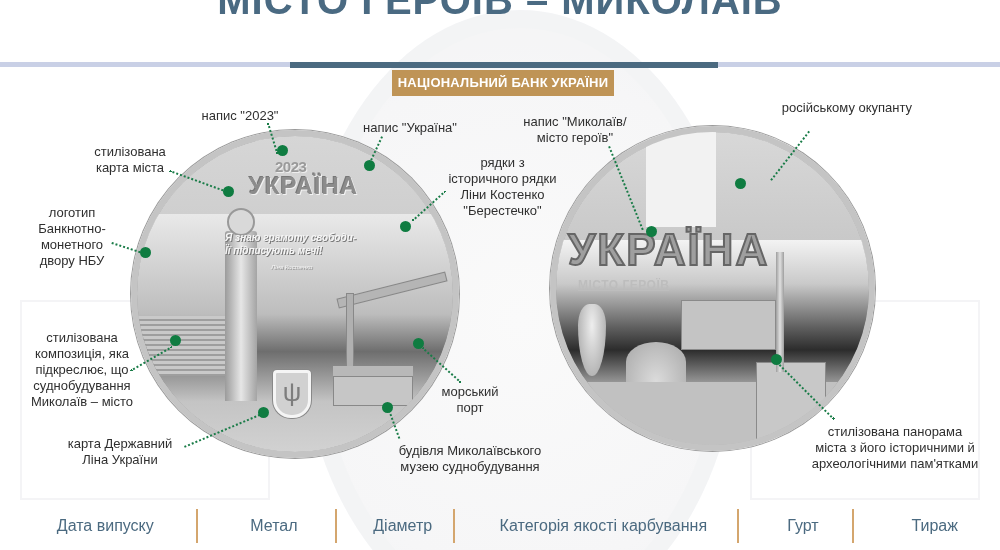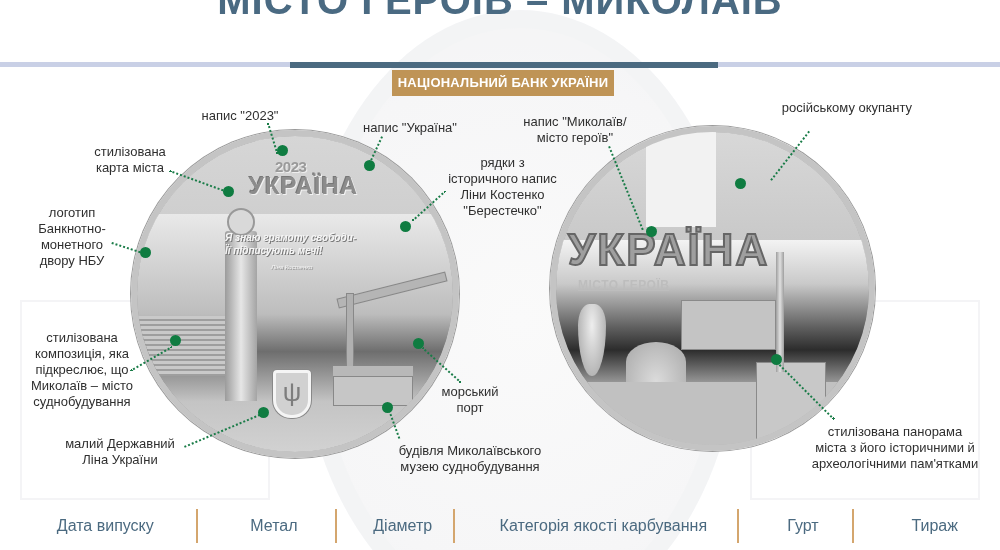--- a/index.html
+++ b/index.html
@@ -135,42 +135,42 @@
   <div>монетного</div>
   <div>двору НБУ</div>
 </div>
 <div class="leader" style="left:112px; top:242px; width:34px; transform: rotate(18deg);"></div>
 <div class="dot" style="left:140px; top:247px;"></div>
 
 <div class="label" style="left:12px; top:330px; width:140px;">
   <div>стилізована</div>
   <div>композиція, яка</div>
   <div>підкреслює, що</div>
+  <div>суднобудування</div>
   <div>Миколаїв – місто</div>
-  <div>суднобудування</div>
 </div>
 <div class="leader" style="left:130px; top:370px; width:48px; transform: rotate(-30deg);"></div>
 <div class="dot" style="left:170px; top:335px;"></div>
 
 <div class="label" style="left:50px; top:436px; width:140px;">
-  <div>малий Державний</div>
+  <div>карта Державний</div>
   <div>Ліна України</div>
 </div>
 <div class="leader" style="left:184px; top:446px; width:86px; transform: rotate(-23deg);"></div>
 <div class="dot" style="left:258px; top:407px;"></div>
 
 <div class="label" style="left:355px; top:120px; width:110px;">
   <div>напис "Україна"</div>
 </div>
 <div class="leader" style="left:383px; top:137px; width:30px; transform: rotate(115deg);"></div>
 <div class="dot" style="left:364px; top:160px;"></div>
 
 <div class="label" style="left:430px; top:155px; width:145px;">
   <div>рядки з</div>
-  <div>історичного напис</div>
+  <div>історичного рядки</div>
   <div>Ліни Костенко</div>
   <div>"Берестечко"</div>
 </div>
 <div class="leader" style="left:446px; top:192px; width:44px; transform: rotate(138deg);"></div>
 <div class="dot" style="left:400px; top:221px;"></div>
 
 <div class="label" style="left:430px; top:384px; width:80px;">
   <div>морський</div>
   <div>порт</div>
 </div>

